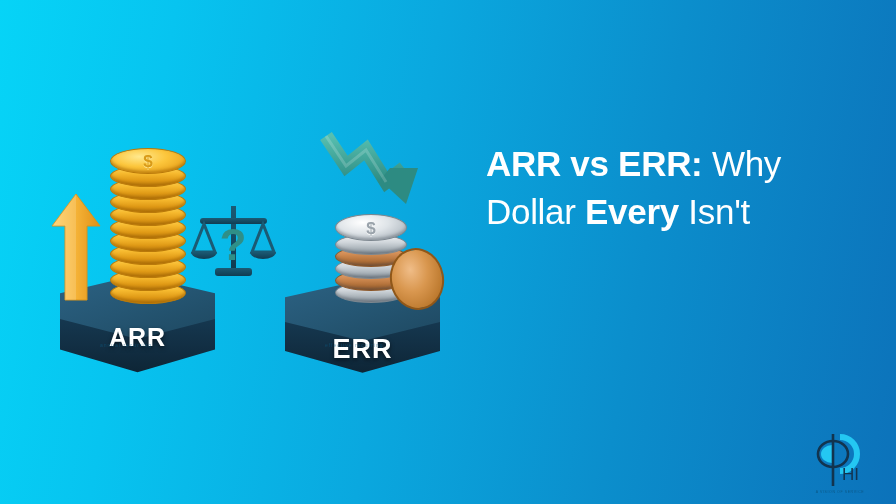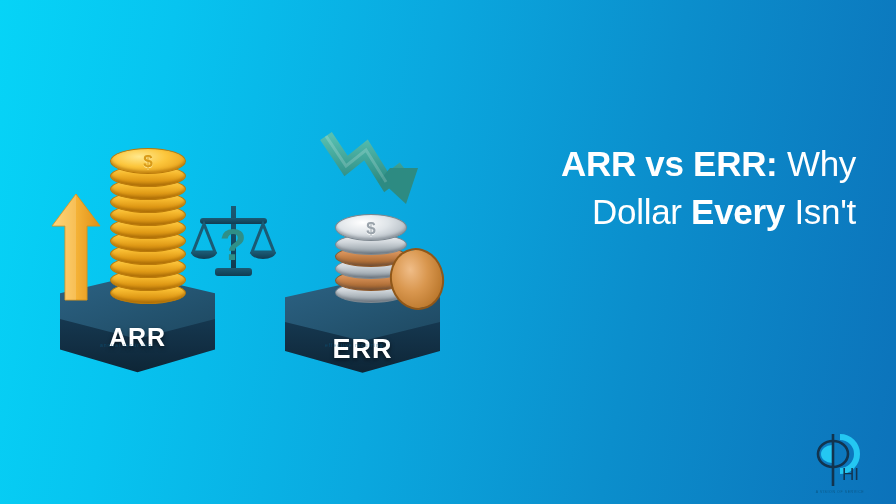--- a/index.html
+++ b/index.html
@@ -116,21 +116,20 @@
     left:486px; top:140px;
     width:370px;
   }
   #headline .line {
     color:#ffffff;
     font-size:35px;
     line-height:48px;
     font-weight:400;
     letter-spacing:-0.3px;
     white-space:nowrap;
-    text-align:right;
   }
   #headline .b { font-weight:bold; }
 
   
   #logo {
     position:absolute;
     right:16px; bottom:8px;
     width:80px; height:68px;
   }
   .logo-tag {

